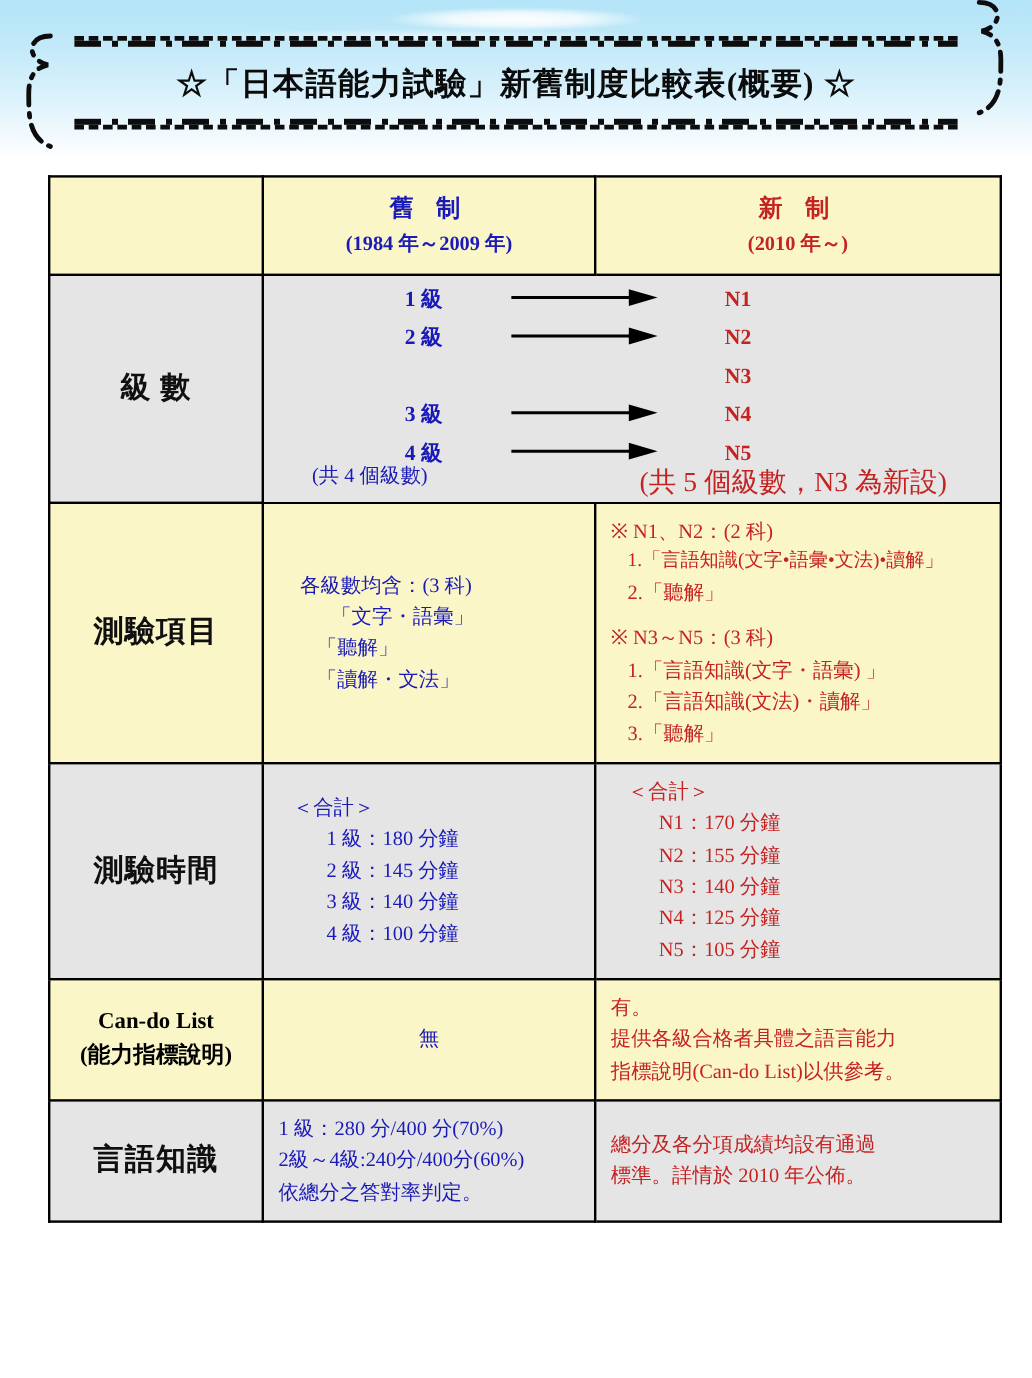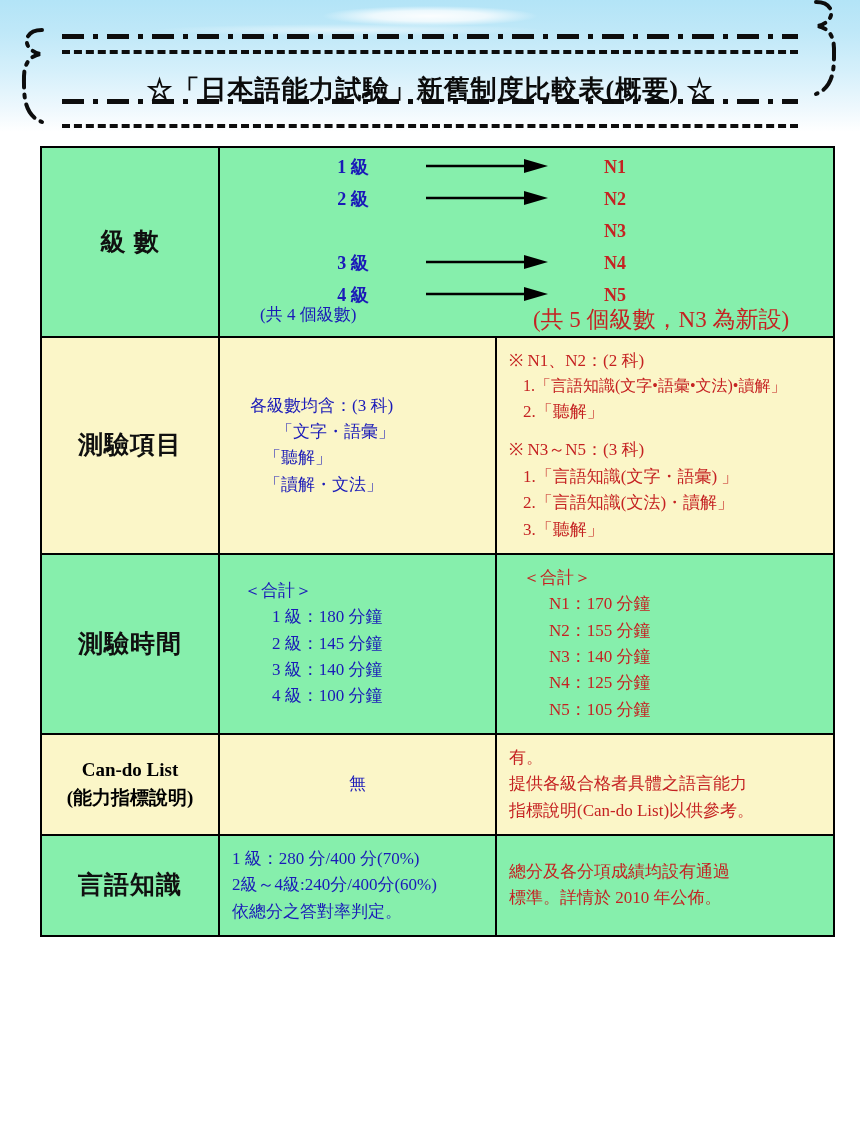--- a/index.html
+++ b/index.html
@@ -27,21 +27,21 @@
           rgba(255,255,255,.95) 0%, rgba(255,255,255,.75) 38%,
           rgba(255,255,255,0) 72%),
       radial-gradient(ellipse 260px 8px at 350px 30px,
           rgba(255,255,255,.55) 0%, rgba(255,255,255,0) 75%),
       linear-gradient(to bottom, #b3e4f7 0%, #bfe8f8 24%, #d6f0fb 55%, #eef8fd 82%, #ffffff 100%);
   }
 
   
   #title-frame {
     position: absolute;
-    left: 62px;  top: 50px;
+    left: 62px;  top: 30px;
     width: 736px; height: 78px;
     border-top: 4px dashed #0d0d0d;
     border-bottom: 4px dashed #0d0d0d;
     box-sizing: border-box;
     display: flex;
     align-items: center;
     justify-content: center;
   }
   #title-frame::before,
   #title-frame::after {
@@ -100,21 +100,21 @@
     table-layout: fixed;
   }
   col.c1 { width: 178px; }
   col.c2 { width: 277px; }
   col.c3 { width: 338px; }
 
   td {
     border: 2px solid #000000;
     vertical-align: middle;
     padding: 6px 8px;
-    background: #86efac;
+    background: #e5e5e5;
     font-size: 17px;
     line-height: 1.55;
   }
   tr.yellow td { background: #fbf6c8; }
   td.rowhead {
     text-align: center;
     font-weight: 700;
     color: #101010;
     font-size: 25px;
     letter-spacing: 1px;
@@ -209,20 +209,33 @@
 
 <div id="table-wrap">
 <table>
   <colgroup>
         <col class="c1">
         <col class="c2">
         <col class="c3">
       </colgroup>
   <tbody>
 
+    <tr class="header yellow">
+      <td>
+        <span></span>
+      </td>
+      <td>
+        <div class="hdr-line1 blue">舊 制</div>
+        <div class="hdr-line2 blue">(1984 年～2009 年)</div>
+      </td>
+      <td>
+        <div class="hdr-line1 red">新 制</div>
+        <div class="hdr-line2 red">(2010 年～)</div>
+      </td>
+    </tr>
 
     <tr>
       <td class="rowhead">級  數</td>
       <td class="levels" colspan="2">
         <div class="levels-inner">
 
           <div class="lvl-old blue" style="top:6px">1 級</div>
           <div class="lvl-old blue" style="top:38px">2 級</div>
           <div class="lvl-old blue" style="top:70px"></div>
           <div class="lvl-old blue" style="top:102px">3 級</div>

